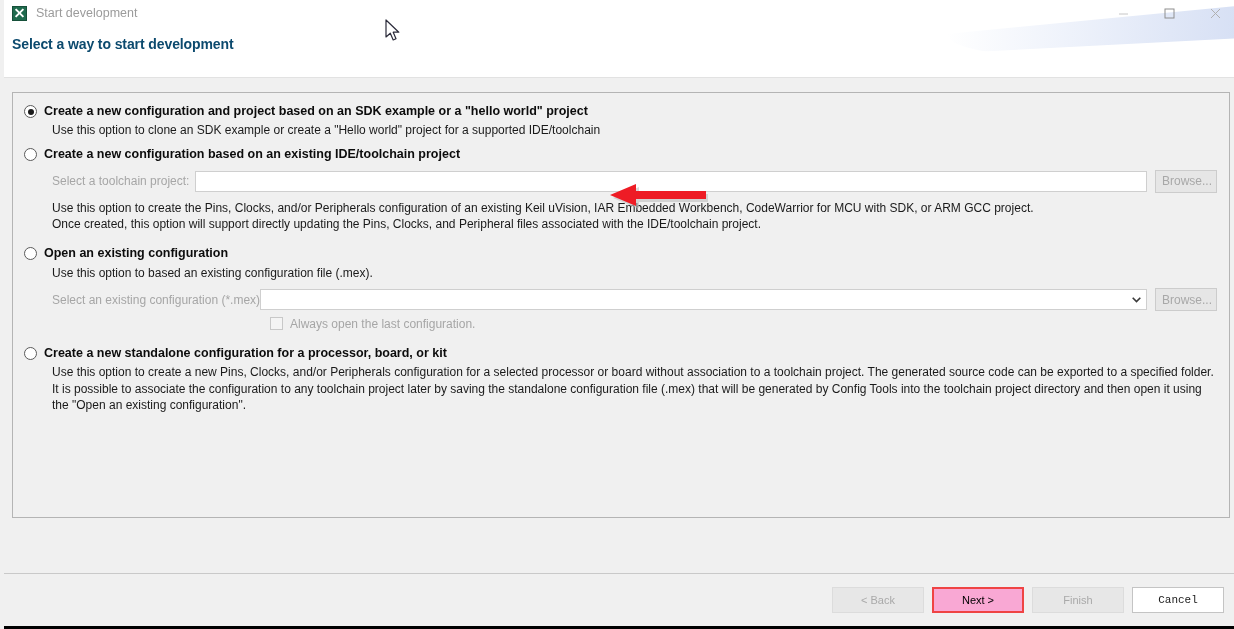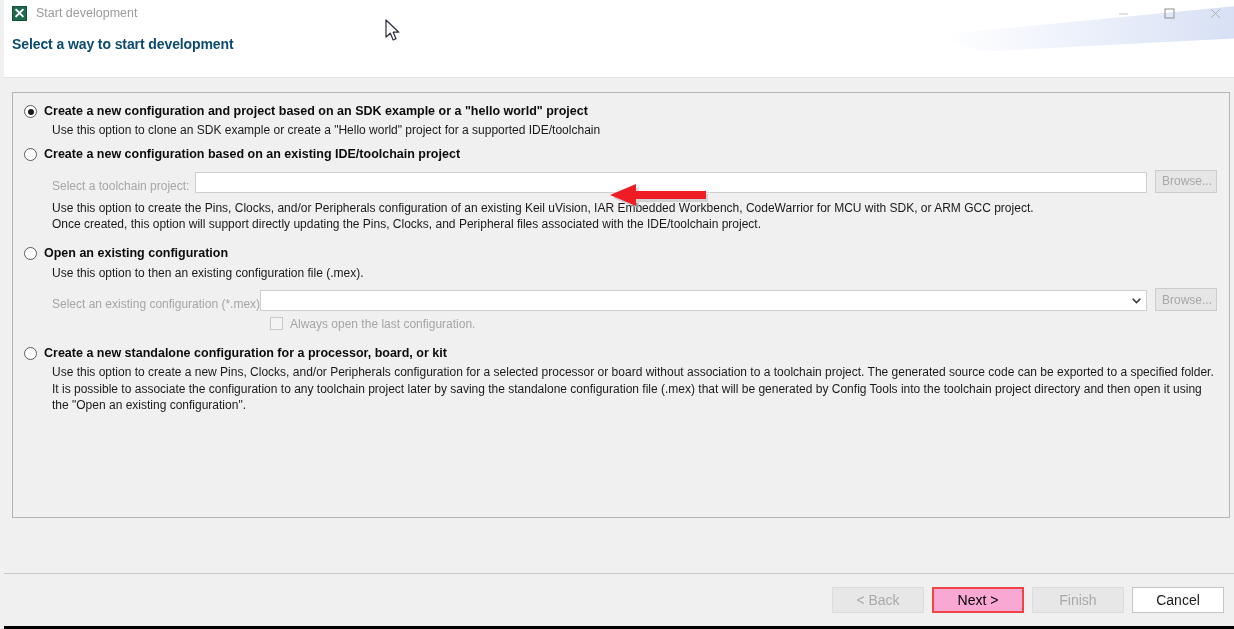--- a/index.html
+++ b/index.html
@@ -194,21 +194,21 @@
     font-size: 12px;
     color: #1a1a1a;
     line-height: 16.5px;
     max-width: 1180px;
   }
   .opt-desc.wide { max-width: 1182px; }
 
   
   .field-row {
     display: flex;
-    align-items: flex-end;
+    align-items: center;
     margin-left: 28px;
   }
   .field-label {
     font-size: 12px;
     color: #a6a6a6;
     white-space: nowrap;
   }
   .field-label.w1 { width: 146px; }
   .field-label.w2 { width: 212px; }
 
@@ -305,39 +305,40 @@
     align-items: center;
     justify-content: flex-end;
     padding-right: 14px;
     box-sizing: border-box;
   }
   .wiz-btn {
     width: 92px;
     height: 26px;
     margin-left: 8px;
     font-family: "Liberation Sans", sans-serif;
-    font-size: 14px;
+    font-size: 11px;
     box-sizing: border-box;
     border: 1px solid #c4c4c4;
     background: #e9e9e9;
     color: #1a1a1a;
   }
   .wiz-btn.disabled {
     color: #a9a9a9;
     background: #e7e7e7;
     border-color: #dcdcdc;
   }
   .wiz-btn.default {
     background: #f9a8d4;
     border: 2px solid #ef4444;
     color: #000000;
   }
   .wiz-btn.plain {
     background: #ffffff;
     border: 1px solid #c4c4c4;
+    font-family: Liberation Mono, monospace;
   }
 
   
   .cursor {
     position: absolute;
     left: 381px;
     top: 19px;
     pointer-events: none;
   }
 </style>
@@ -403,21 +404,21 @@
 
         <div class="opt-desc" style="margin-top:7px;">Use this option to create the Pins, Clocks, and/or Peripherals configuration of an existing Keil uVision, IAR Embedded Workbench, CodeWarrior for MCU with SDK, or ARM GCC project.</div>
         <div class="opt-desc">Once created, this option will support directly updating the Pins, Clocks, and Peripheral files associated with the IDE/toolchain project.</div>
       </div>
 
       <div class="option" style="margin-top:12px;">
         <div class="opt-head">
           <div class="radio"></div>
           <div class="opt-label">Open an existing configuration</div>
         </div>
-        <div class="opt-desc" style="margin-top:4px;">Use this option to then an existing configuration file (.mex).</div>
+        <div class="opt-desc" style="margin-top:4px;">Use this option to based an existing configuration file (.mex).</div>
 
         <div class="field-row" style="margin-top:7px;">
           <div class="field-label w2">Select an existing configuration (*.mex)</div>
           <div class="combo" style="width:908px;">
             <div class="combo-value"></div>
             <div class="combo-arrow">
               <svg width="9" height="6" viewBox="0 0 9 6">
                   <path d="M0.7 0.7 L4.5 4.6 L8.3 0.7" fill="none" stroke="#3a3a3a" stroke-width="1.6"></path>
                 </svg>
             </div>

